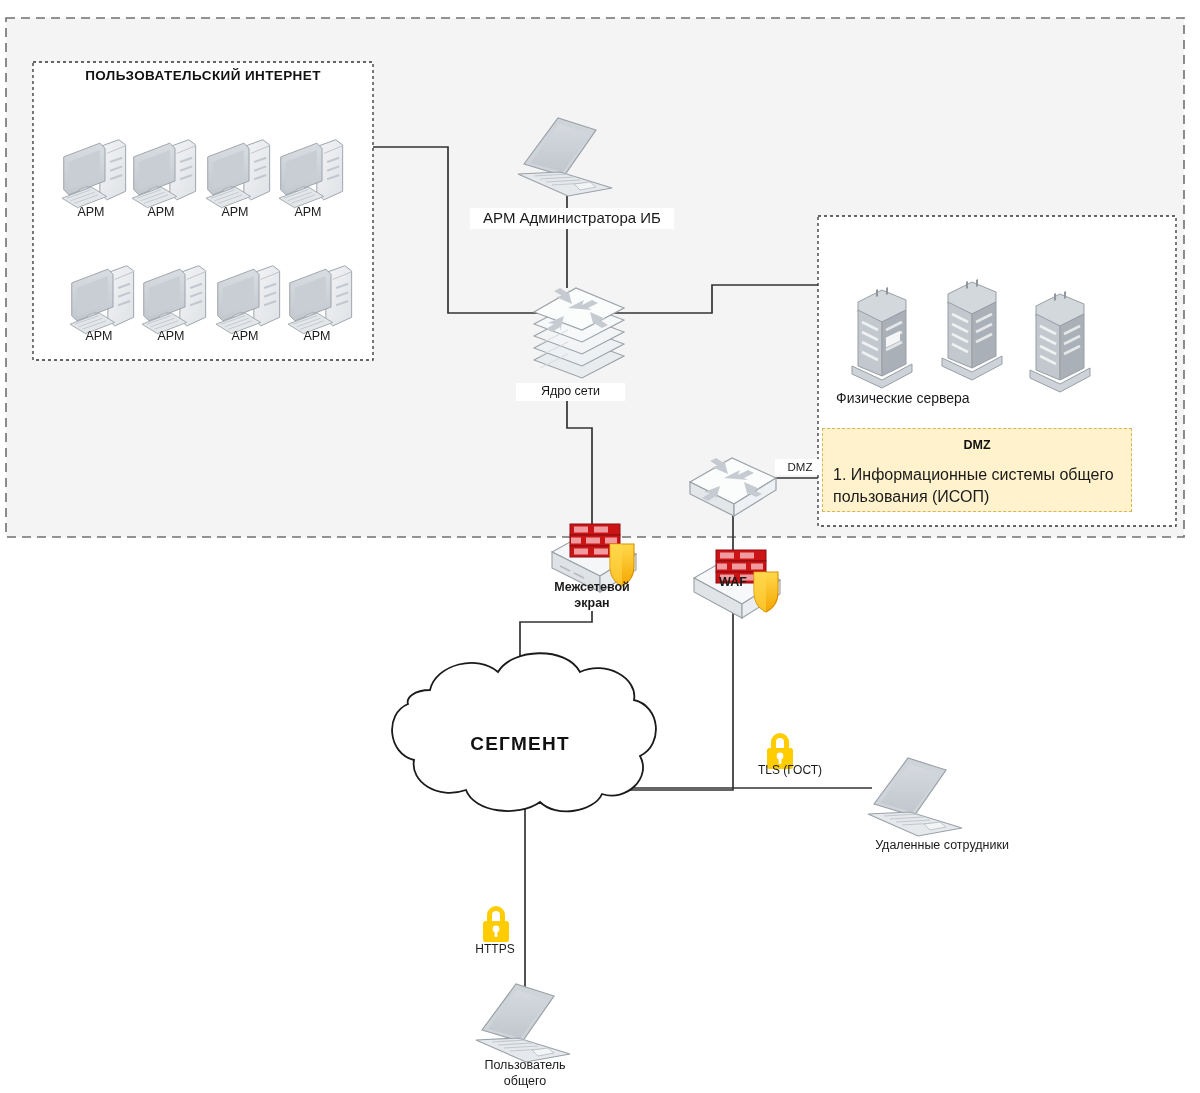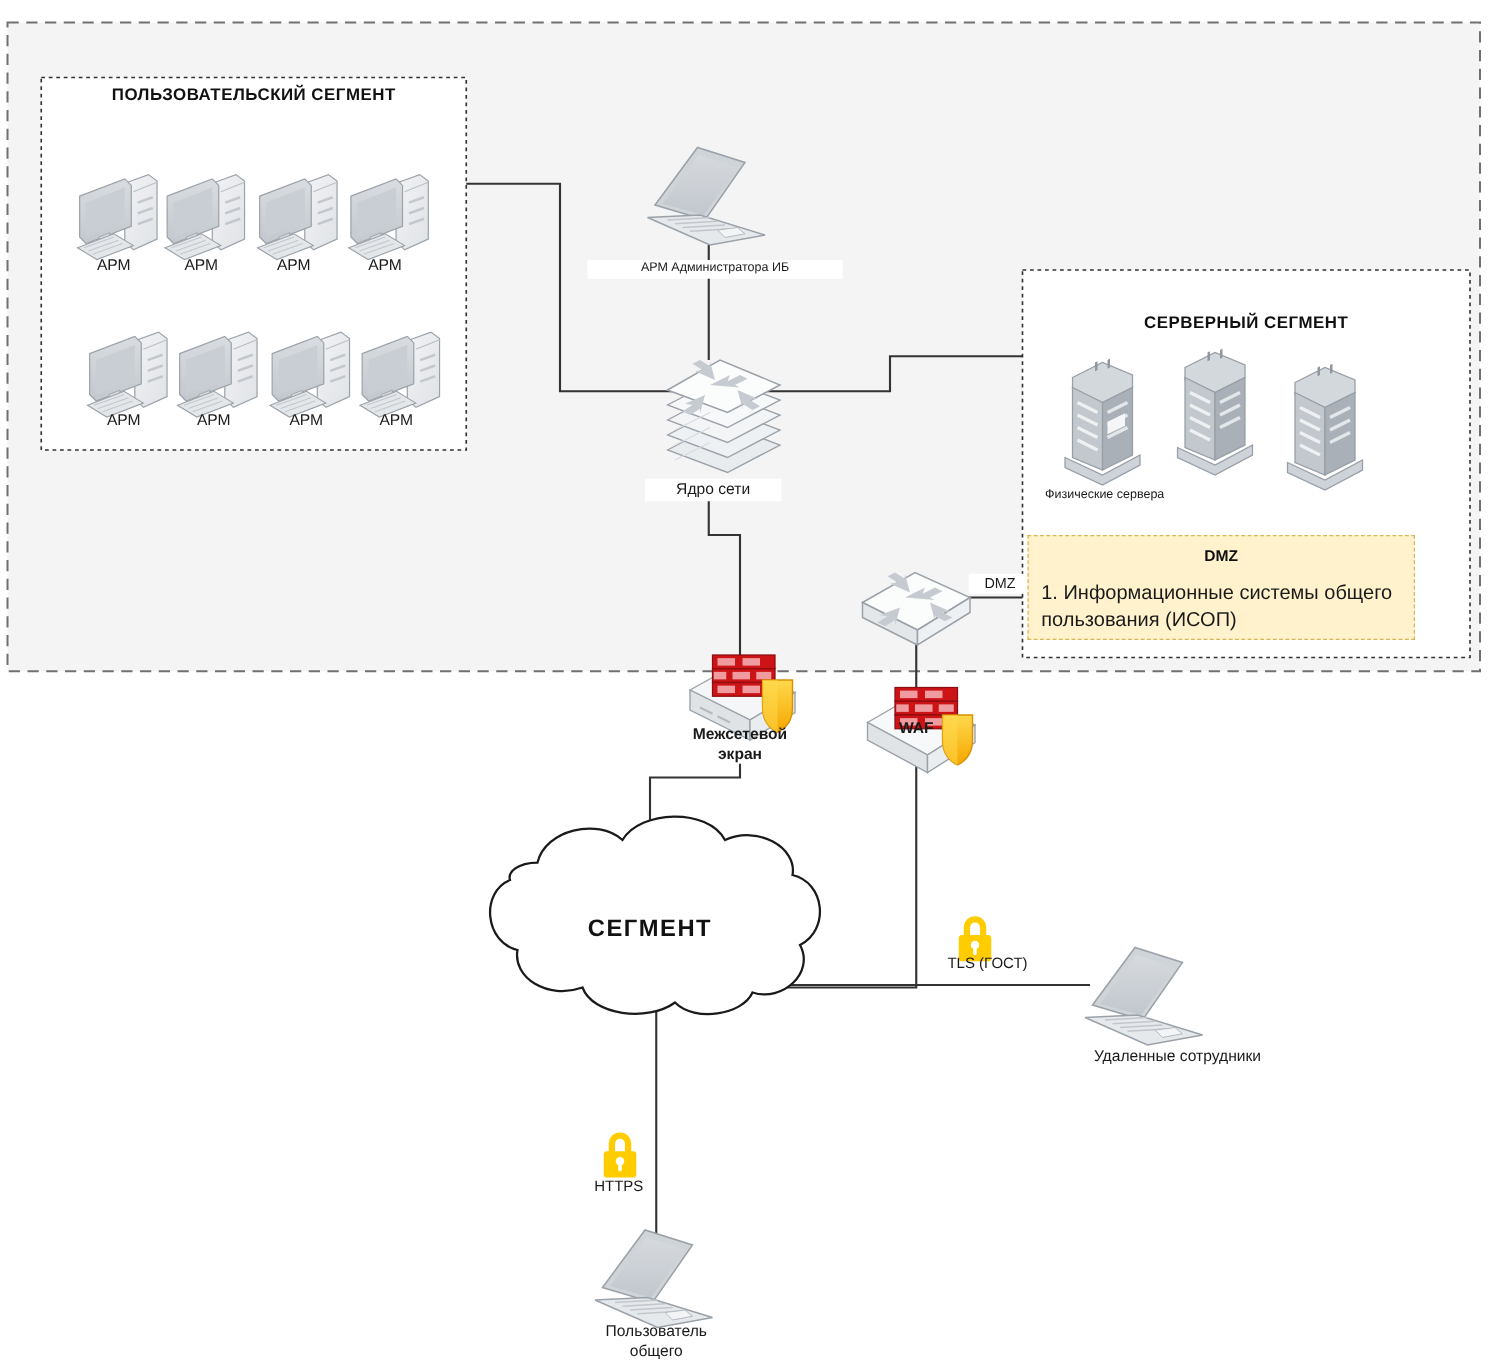--- a/index.html
+++ b/index.html
@@ -370,46 +370,45 @@
       <rect x="12.6" y="27" width="2.8" height="7" rx="1.2" fill="#ffffff"></rect>
     </g>
     <g transform="translate(482,903)">
       <path d="M5,12 a9,9 0 0 1 18,0 v7 h-5 v-7 a4,4 0 0 0 -8,0 v7 h-5 z" fill="#ffcc00"></path>
       <rect x="1" y="18" width="26" height="21" rx="2.5" fill="#ffcc00"></rect>
       <circle cx="14" cy="26" r="3.4" fill="#ffffff"></circle>
       <rect x="12.6" y="27" width="2.8" height="7" rx="1.2" fill="#ffffff"></rect>
     </g>
   </svg>
 
-  <div class="seg-title" style="left:33px; top:68px; width:340px;">ПОЛЬЗОВАТЕЛЬСКИЙ СЕГМЕНТ</div>
-
-  <div class="seg-title" style="left:818px; top:250px; width:358px;">СЕРВЕРНЫЙ СЕГМЕНТ</div>
+  <div class="seg-title" style="left:33px; top:68px; width:340px;">ПОЛЬЗОВАТЕЛЬСКИЙ ИНТЕРНЕТ</div>
+
 
   <div class="lbl" style="left:56px; top:205px; width:70px; font-size:12.5px;">АРМ</div>
   <div class="lbl" style="left:126px; top:205px; width:70px; font-size:12.5px;">АРМ</div>
   <div class="lbl" style="left:200px; top:205px; width:70px; font-size:12.5px;">АРМ</div>
   <div class="lbl" style="left:273px; top:205px; width:70px; font-size:12.5px;">АРМ</div>
 
   <div class="lbl" style="left:64px; top:329px; width:70px; font-size:12.5px;">АРМ</div>
   <div class="lbl" style="left:136px; top:329px; width:70px; font-size:12.5px;">АРМ</div>
   <div class="lbl" style="left:210px; top:329px; width:70px; font-size:12.5px;">АРМ</div>
   <div class="lbl" style="left:282px; top:329px; width:70px; font-size:12.5px;">АРМ</div>
 
-  <div class="lbl lbl-boxed" style="left:470px; top:208px; width:196px; font-size:10px;">АРМ Администратора ИБ</div>
+  <div class="lbl lbl-boxed" style="left:470px; top:208px; width:196px; font-size:15px;">АРМ Администратора ИБ</div>
 
   <div class="lbl lbl-boxed" style="left:516px; top:383px; width:101px; font-size:12.5px;">Ядро сети</div>
 
   <div class="lbl" style="left:532px; top:580px; width:120px; font-size:12.5px; font-weight:bold;">Межсетевой</div>
   <div class="lbl" style="left:532px; top:596px; width:120px; font-size:12.5px; font-weight:bold;">экран</div>
 
   <div class="lbl" style="left:693px; top:575px; width:80px; font-size:12.5px; font-weight:bold;">WAF</div>
 
   <div class="lbl lbl-boxed" style="left:775px; top:459px; width:42px; font-size:11.5px;">DMZ</div>
 
-  <div class="lbl" style="left:836px; top:390px; width:200px; font-size:10px; text-align:left;">Физические сервера</div>
+  <div class="lbl" style="left:836px; top:390px; width:200px; font-size:14px; text-align:left;">Физические сервера</div>
 
   <div class="dmz-box" style="left:822px; top:428px; width:310px; height:84px;">
     <div class="dmz-title">DMZ</div>
     <div class="dmz-text">1. Информационные системы общего пользования (ИСОП)</div>
   </div>
 
   <div class="cloud-label" style="left:400px; top:733px; width:240px;">СЕГМЕНТ</div>
 
   <div class="lbl" style="left:735px; top:763px; width:110px; font-size:12px;">TLS (ГОСТ)</div>
 

